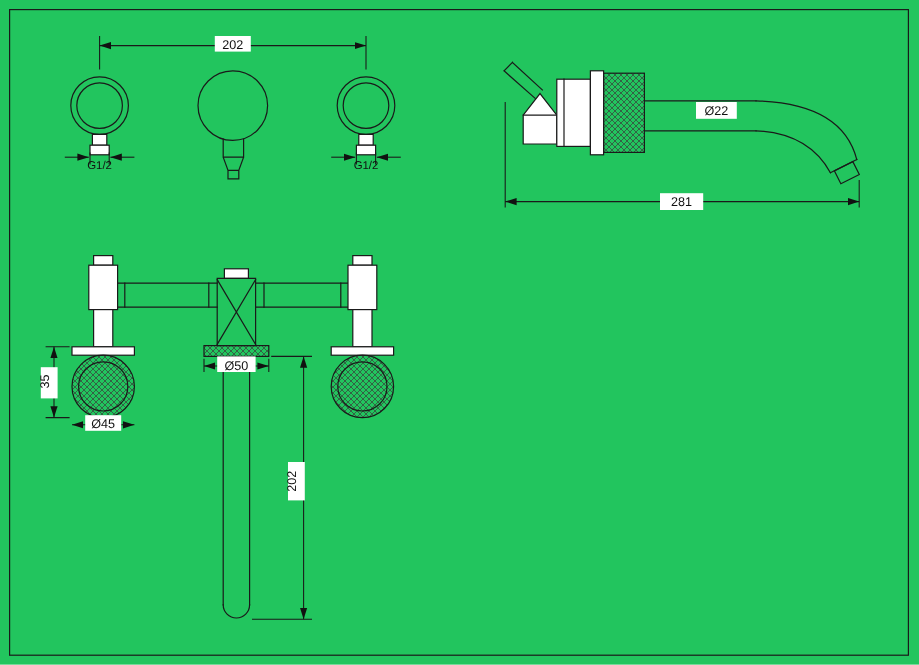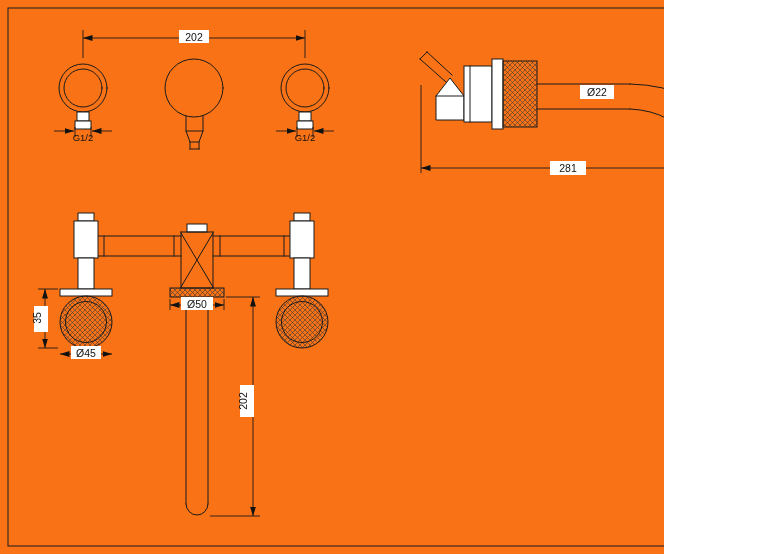--- a/index.html
+++ b/index.html
@@ -1,16 +1,16 @@
 <!DOCTYPE html>
 <html><head>
 <meta charset="utf-8">
 <style>
   html,body{margin:0;padding:0;background:#ffffff;}
-  .stage{width:664px;height:554px;background:#f97316;position:relative;font-family:"Liberation Sans",sans-serif;overflow:hidden;}
+  .stage{width:766px;height:554px;background:#22c55e;position:relative;font-family:"Liberation Sans",sans-serif;overflow:hidden;}
   svg{display:block;}
   .ln{fill:none;stroke:#1a1a1a;stroke-width:1;stroke-linecap:square;}
   .dim{fill:none;stroke:#1a1a1a;stroke-width:0.9;}
   .fillw{fill:#ffffff;stroke:#1a1a1a;stroke-width:1;}
   .hatchfill{fill:url(#xh);stroke:#1a1a1a;stroke-width:1;}
   .bg{fill:#ffffff;stroke:none;}
   .txt{font-family:"Liberation Sans",sans-serif;font-size:10.5px;fill:#111111;text-anchor:middle;}
   .txt-sm{font-family:"Liberation Sans",sans-serif;font-size:9.5px;fill:#111111;text-anchor:middle;}
 </style>
 </head>

